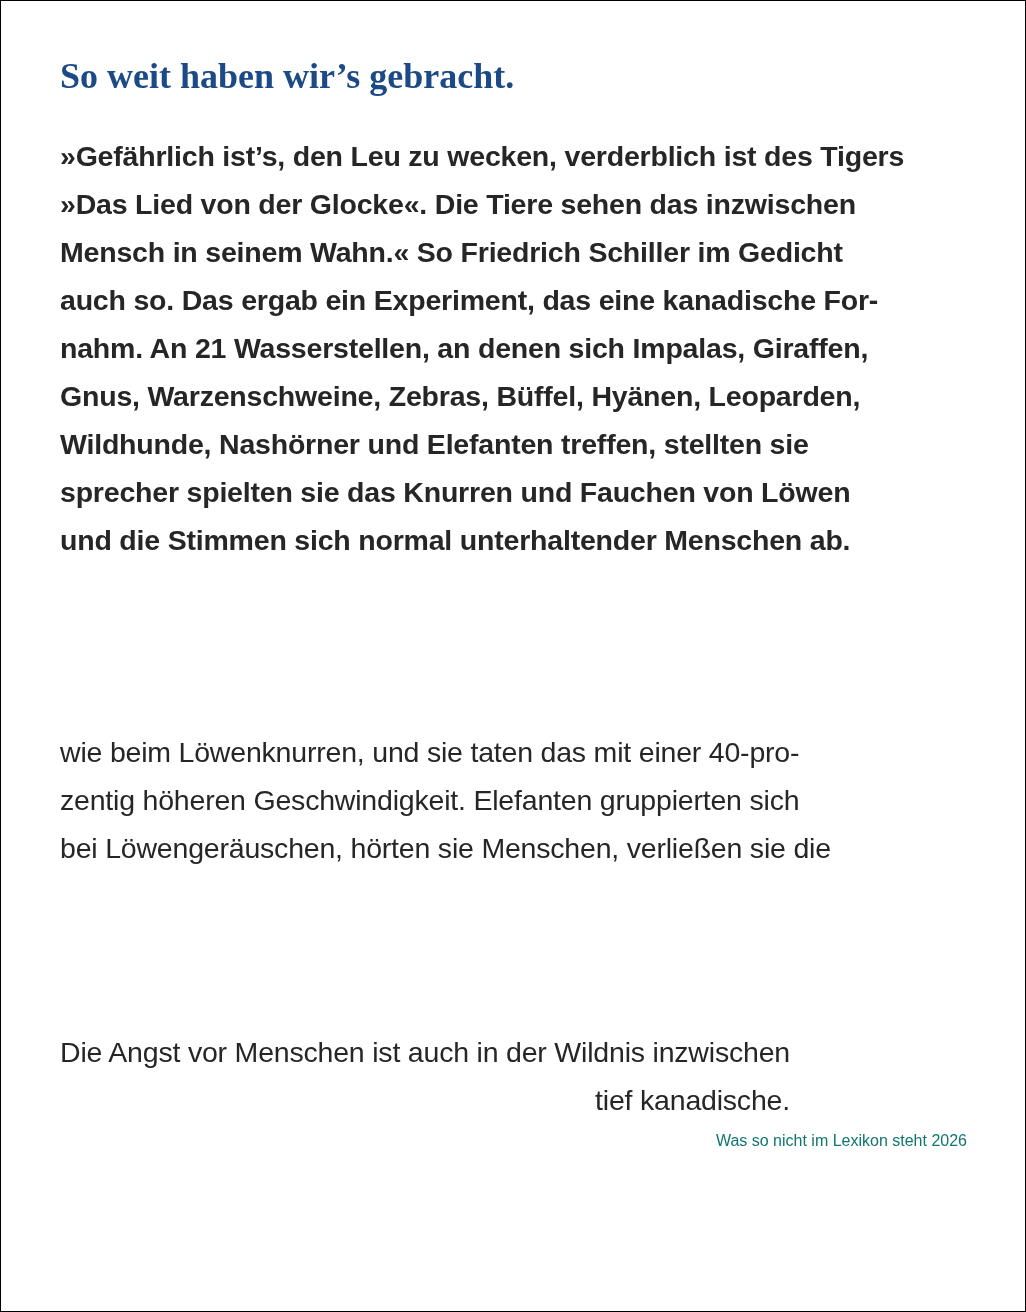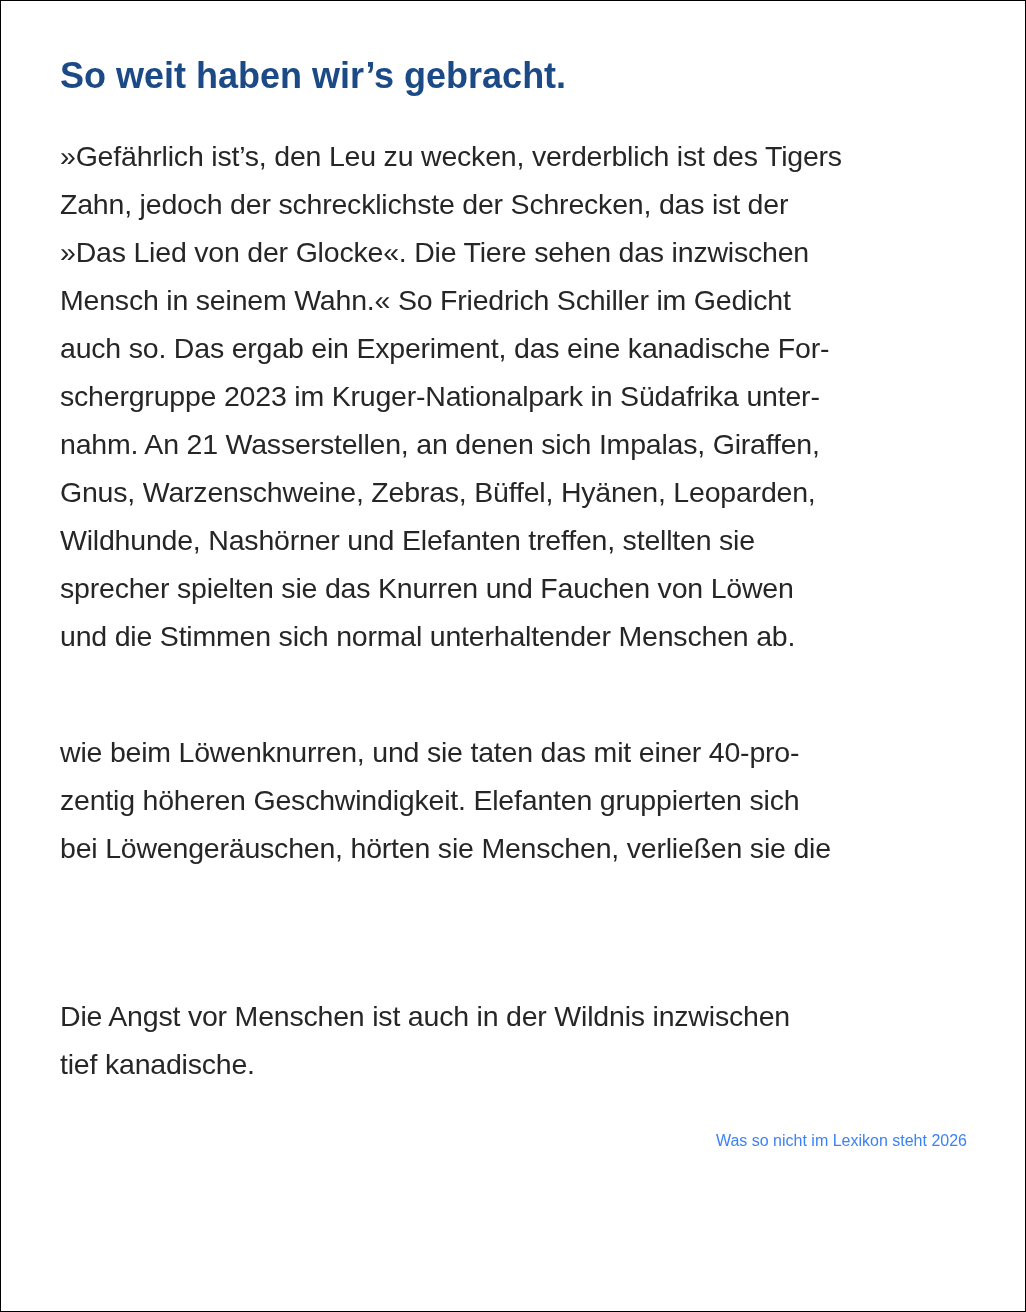--- a/index.html
+++ b/index.html
@@ -18,21 +18,21 @@
       width: 1026px;
       height: 1312px;
       border: 1px solid #000000;
       background: #ffffff;
     }
     .title {
       position: absolute;
       left: 59px;
       top: 52px;
       margin: 0;
-      font-family: Liberation Sans, sans-serif;
+      font-family: Liberation Serif, serif;
       font-weight: bold;
       font-size: 36px;
       line-height: 46px;
       color: #1b4a86;
       letter-spacing: 0px;
       white-space: nowrap;
     }
     .body-text {
       position: absolute;
       left: 59px;
@@ -40,47 +40,45 @@
       font-size: 28.5px;
       color: #262626;
       letter-spacing: -0.2px;
     }
     .line {
       display: block;
       height: 48px;
       line-height: 48px;
       white-space: nowrap;
     }
-    #para1 { top: 131px; }
+    #para1 { top: 131px; font-weight: bold; }
     #para2 { top: 727px; }
-    #para3 { top: 991px; }
+    #para3 { top: 1027px; text-align: right; }
     .footer {
       position: absolute;
       right: 58px;
       top: 1130px;
       font-family: "Liberation Sans", "DejaVu Sans", sans-serif;
       font-size: 16px;
       line-height: 20px;
-      color: #3b82f6;
+      color: #0f766e;
       white-space: nowrap;
     }
   </style>
 </head>
 <body>
 
 <div class="page">
   <h1 class="title">So weit haben wir’s gebracht.</h1>
 
   <div class="body-text" id="para1">
     <span class="line">»Gefährlich ist’s, den Leu zu wecken, verderblich ist des Tigers</span>
-    <span class="line">Zahn, jedoch der schrecklichste der Schrecken, das ist der</span>
     <span class="line">»Das Lied von der Glocke«. Die Tiere sehen das inzwischen</span>
     <span class="line">Mensch in seinem Wahn.« So Friedrich Schiller im Gedicht</span>
     <span class="line">auch so. Das ergab ein Experiment, das eine kanadische For-</span>
-    <span class="line">schergruppe 2023 im Kruger-Nationalpark in Südafrika unter-</span>
     <span class="line">nahm. An 21 Wasserstellen, an denen sich Impalas, Giraffen,</span>
     <span class="line">Gnus, Warzenschweine, Zebras, Büffel, Hyänen, Leoparden,</span>
     <span class="line">Wildhunde, Nashörner und Elefanten treffen, stellten sie</span>
     <span class="line">sprecher spielten sie das Knurren und Fauchen von Löwen</span>
     <span class="line">und die Stimmen sich normal unterhaltender Menschen ab.</span>
   </div>
 
   <div class="body-text" id="para2">
     <span class="line">wie beim Löwenknurren, und sie taten das mit einer 40-pro-</span>
     <span class="line">zentig höheren Geschwindigkeit. Elefanten gruppierten sich</span>

